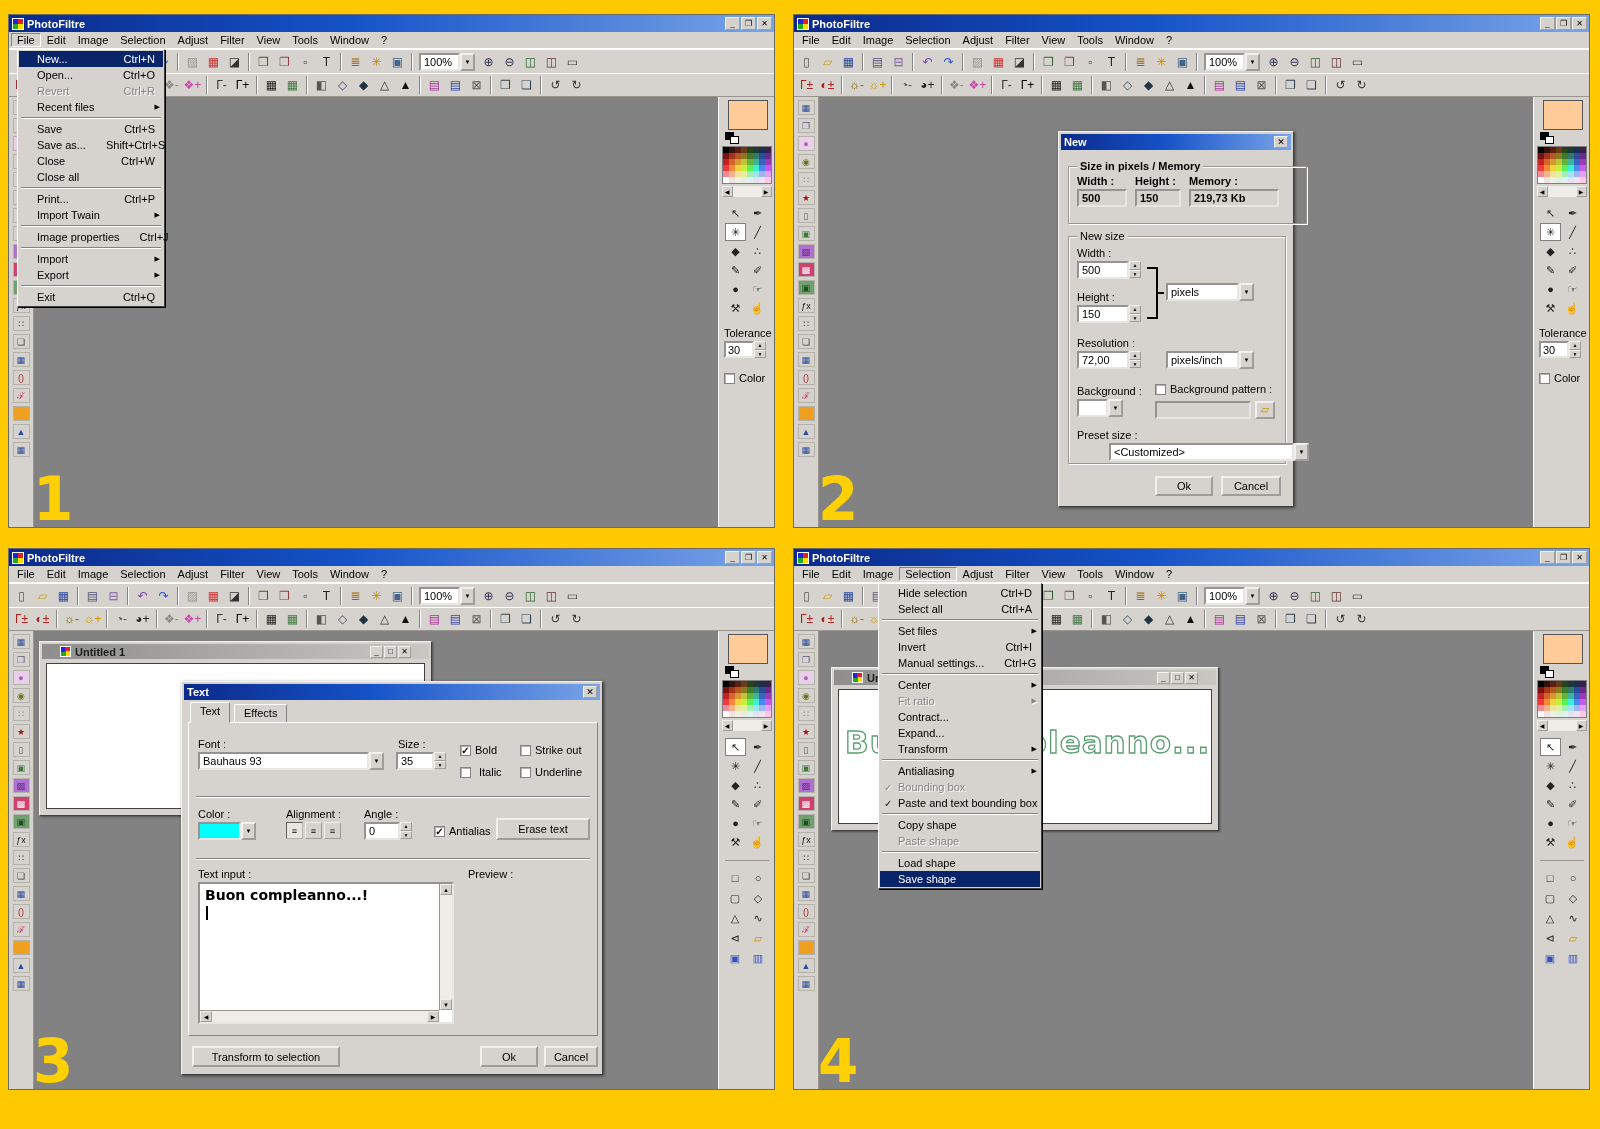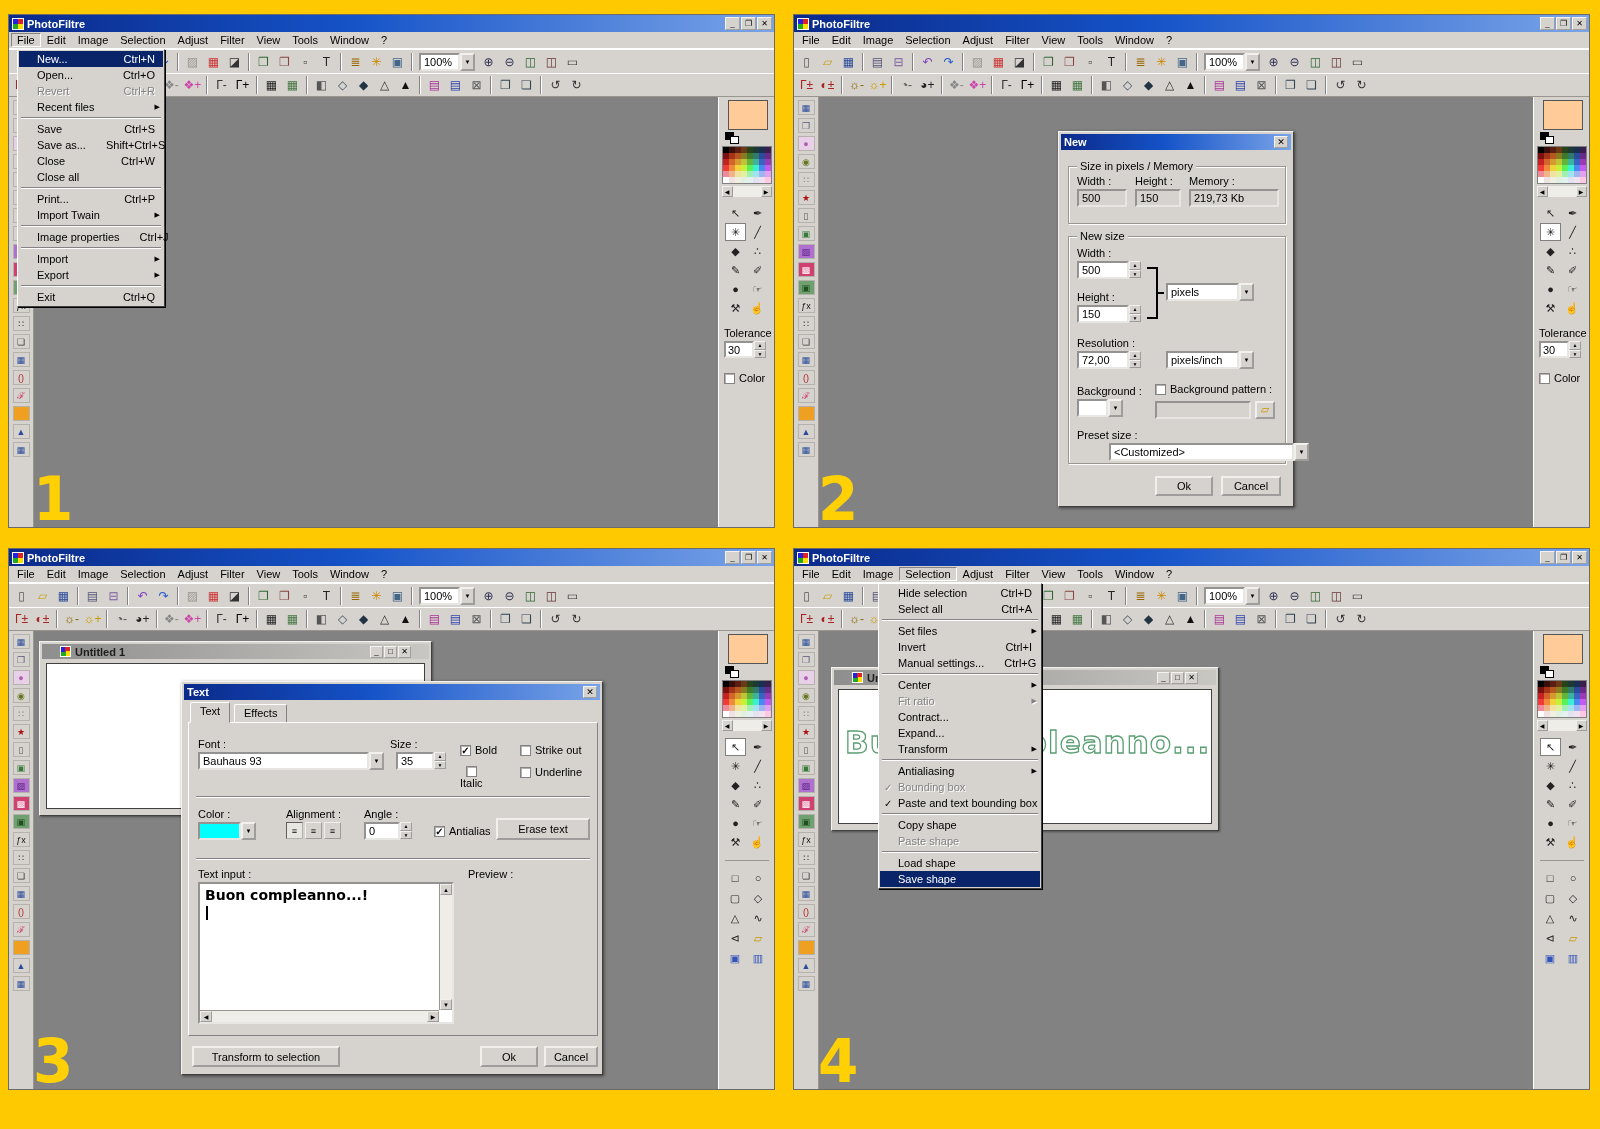--- a/index.html
+++ b/index.html
@@ -608,21 +608,21 @@
             <span class="chk"></span>
             <span>Color</span>
           </div>
         </div>
       </div>
     <div class="dlg" style="left:264px;top:116px;width:236px;height:376px;">
       <div class="dlgtitle">
         <span>New</span>
         <span class="dlgx">✕</span>
       </div>
-      <div class="groupbox" style="left:9px;top:34px;width:218px;height:58px;">
+      <div class="groupbox" style="left:9px;top:34px;width:239px;height:58px;font-weight:bold;">
         <span class="glabel">Size in pixels / Memory</span>
         <div class="flabel" style="left:8px;top:8px;">Width :</div>
         <div class="fbox" style="left:8px;top:22px;width:50px;">500</div>
         <div class="flabel" style="left:66px;top:8px;">Height :</div>
         <div class="fbox" style="left:66px;top:22px;width:46px;">150</div>
         <div class="flabel" style="left:120px;top:8px;">Memory :</div>
         <div class="fbox" style="left:120px;top:22px;width:90px;">219,73 Kb</div>
       </div>
       <div class="groupbox" style="left:9px;top:104px;width:218px;height:228px;">
         <span class="glabel">New size</span>
@@ -903,33 +903,33 @@
       </div>
       <div class="tab active" style="left:8px;">Text</div>
       <div class="tab" style="left:52px;top:22px;">Effects</div>
       <div class="dlgframe" style="left:6px;top:40px;width:410px;height:314px;"></div>
 
       <div class="flabel" style="left:16px;top:56px;">Font :</div>
       <div class="combo" style="left:16px;top:70px;width:186px;">
         <div class="cval">Bauhaus 93</div>
         <div class="cbtn">▼</div>
       </div>
-      <div class="flabel" style="left:208px;top:56px;text-align:center;">Size :</div>
+      <div class="flabel" style="left:216px;top:56px;text-align:center;">Size :</div>
       <div class="spin" style="left:214px;top:70px;width:50px;">
         <div class="sval">35</div>
         <div class="updown">
             <div class="ud">▲</div>
             <div class="ud">▼</div>
           </div>
       </div>
       <div style="position:absolute;left:278px;top:62px;display:flex;align-items:center;gap:4px;">
         <span class="chk">✓</span>
         <span>Bold</span>
       </div>
-      <div style="position:absolute;left:278px;top:84px;display:flex;align-items:center;gap:0;flex-direction:column;">
+      <div style="position:absolute;left:278px;top:84px;display:flex;align-items:center;gap:8px;">
         <span class="chk"></span>
         <span>Italic</span>
       </div>
       <div style="position:absolute;left:338px;top:62px;display:flex;align-items:center;gap:4px;">
         <span class="chk"></span>
         <span>Strike out</span>
       </div>
       <div style="position:absolute;left:338px;top:84px;display:flex;align-items:center;gap:4px;">
         <span class="chk"></span>
         <span>Underline</span>

